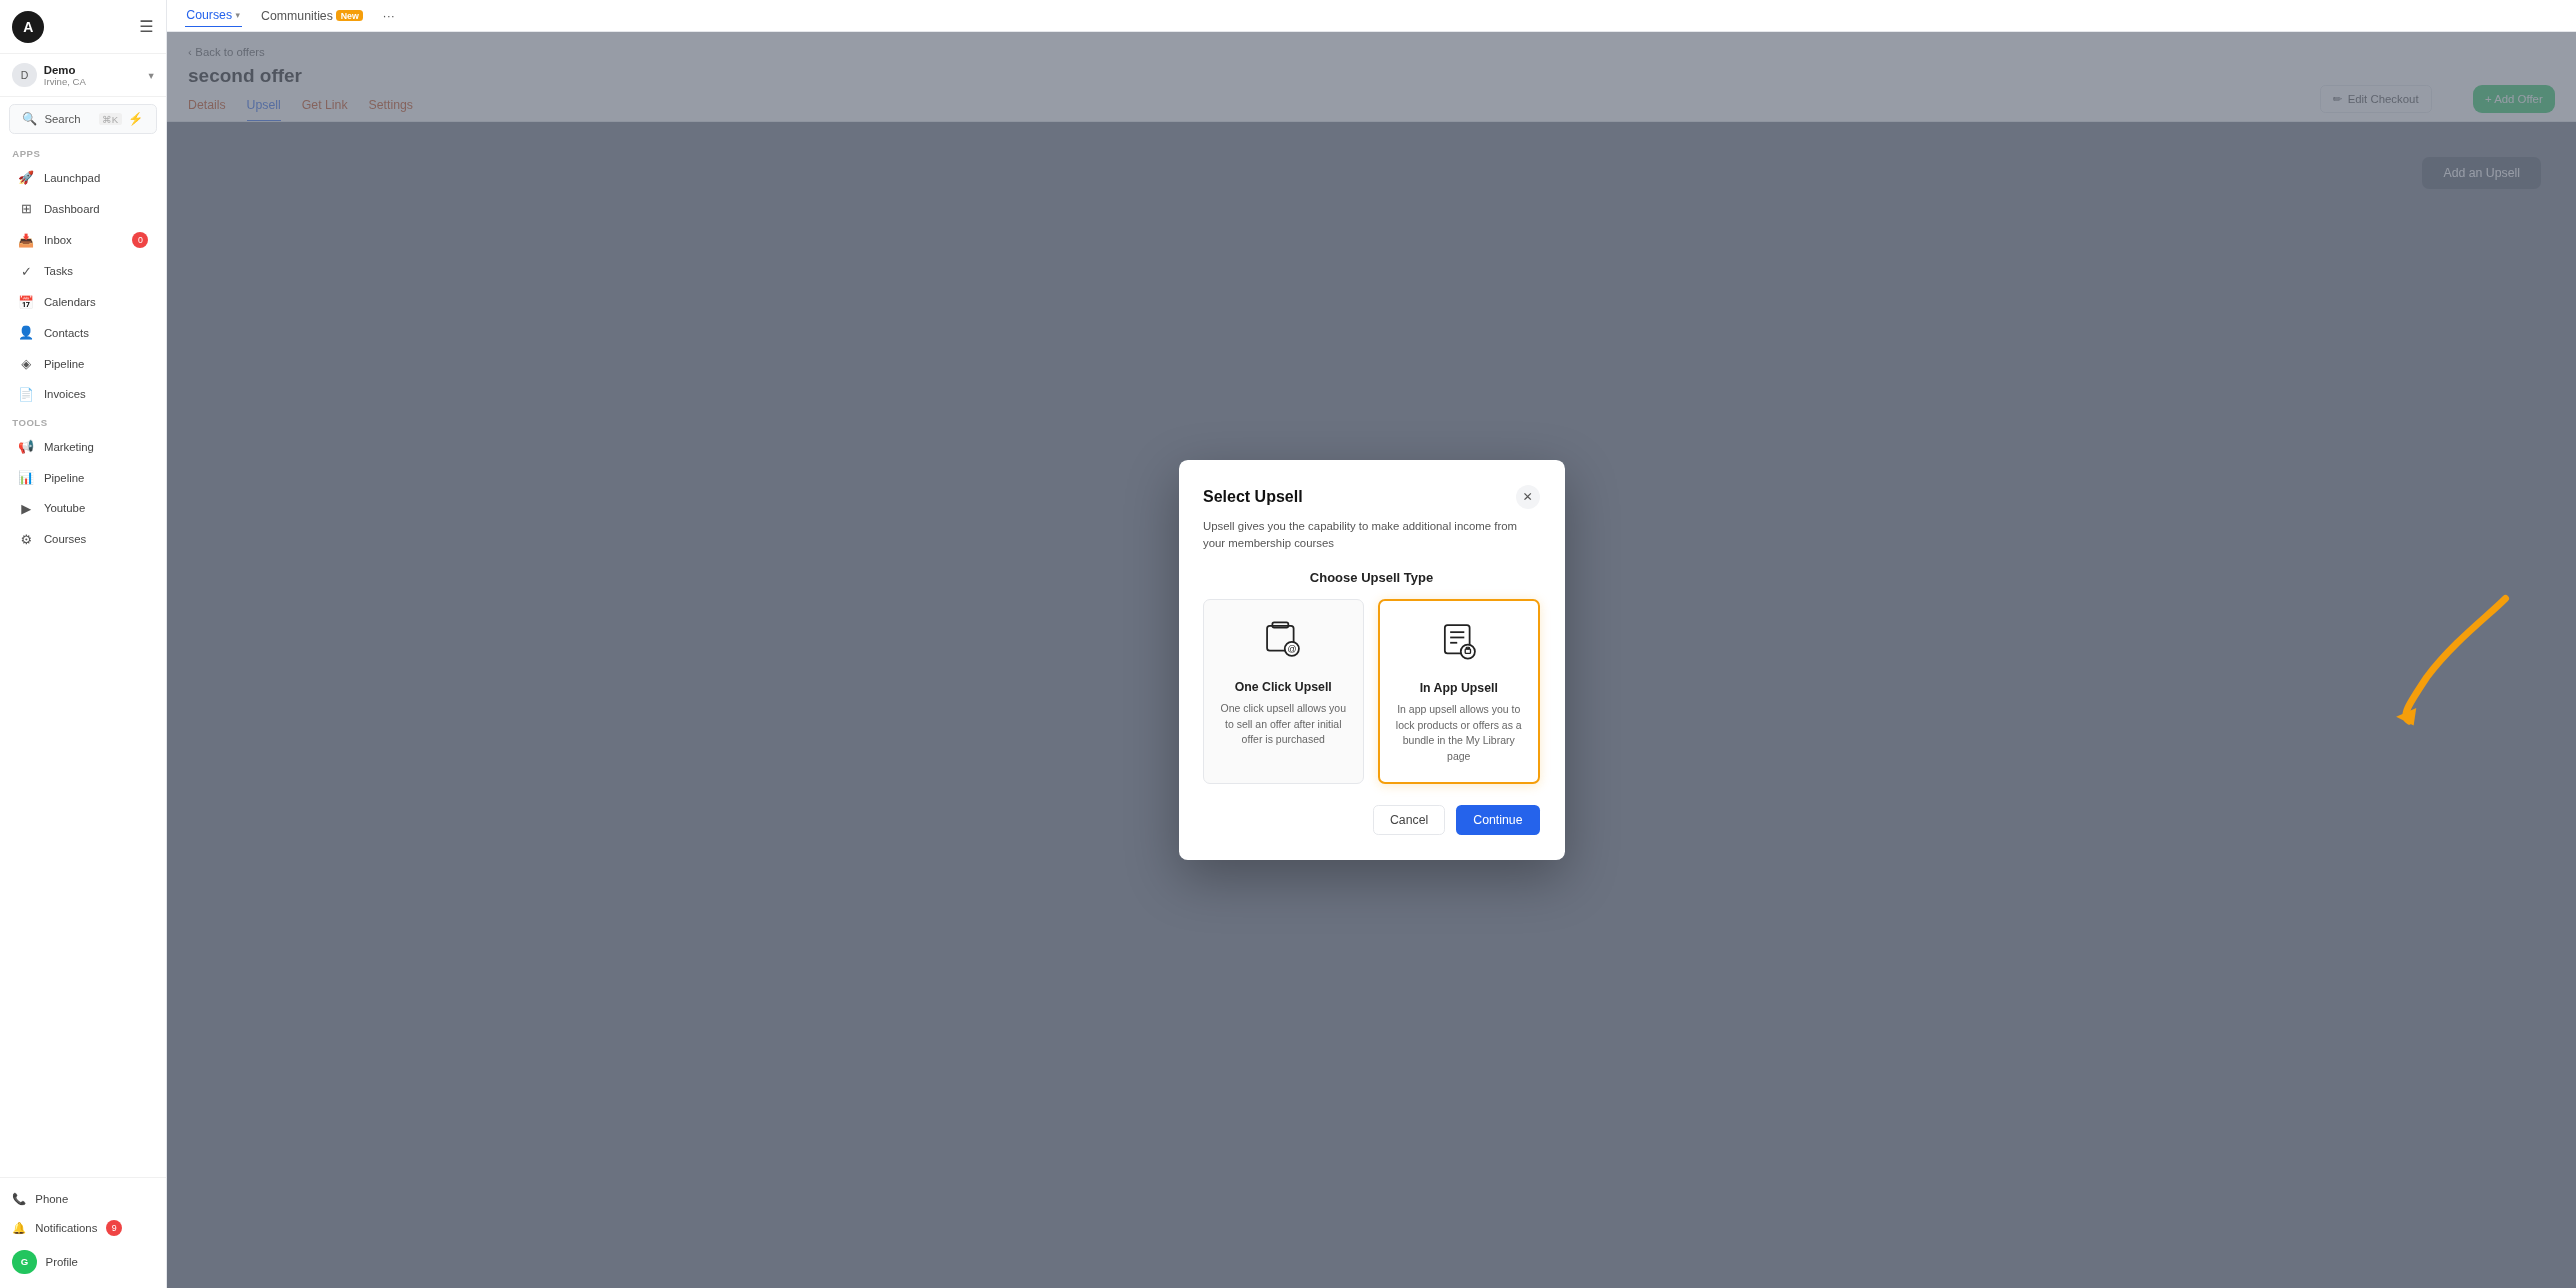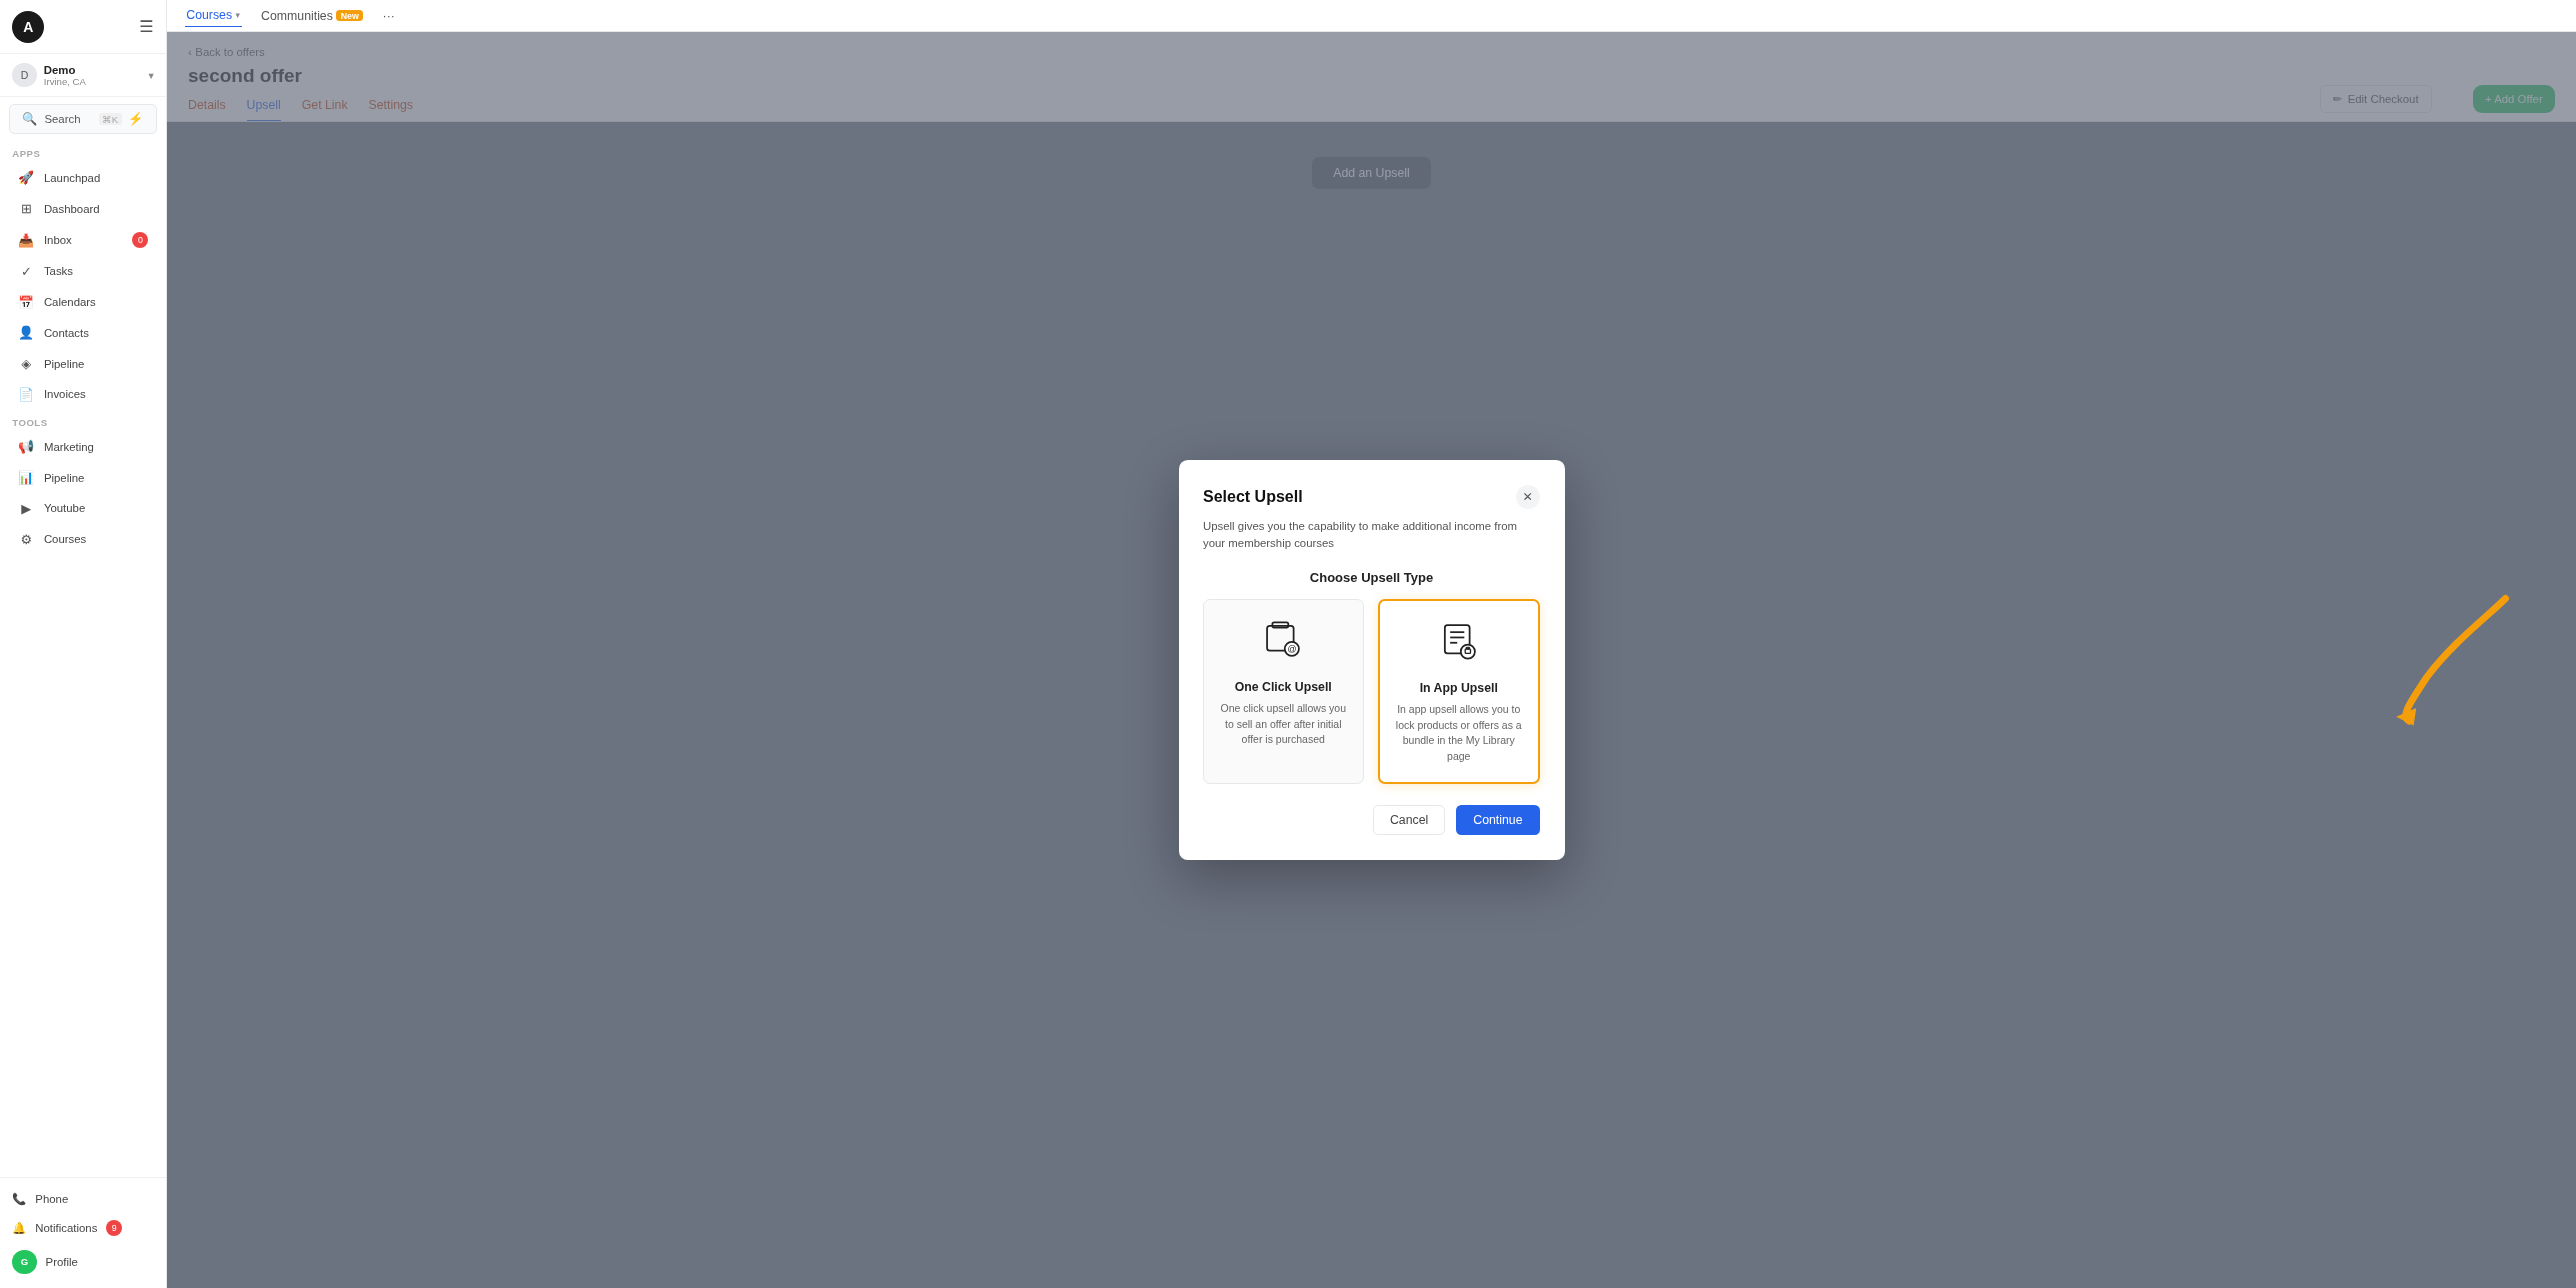--- a/index.html
+++ b/index.html
@@ -245,21 +245,21 @@
       right: 53px;
       top: 50%;
       transform: translateY(-88px);
       z-index: 200;
       pointer-events: none;
     }
     .arrow-svg { width: 140px; height: 158px; }
 
     
     .add-upsell-area {
-      display: flex; justify-content: center; padding: 35px;
+      display: flex; justify-content: flex-end; padding: 35px;
     }
     .add-upsell-btn {
       background: #4b5563; color: #fff; border: none;
       padding: 8.8px 21px; border-radius: 7px; font-size: 12.3px; cursor: pointer;
     }
   </style>
 </head>
 <body>
 
 <div class="sidebar">

